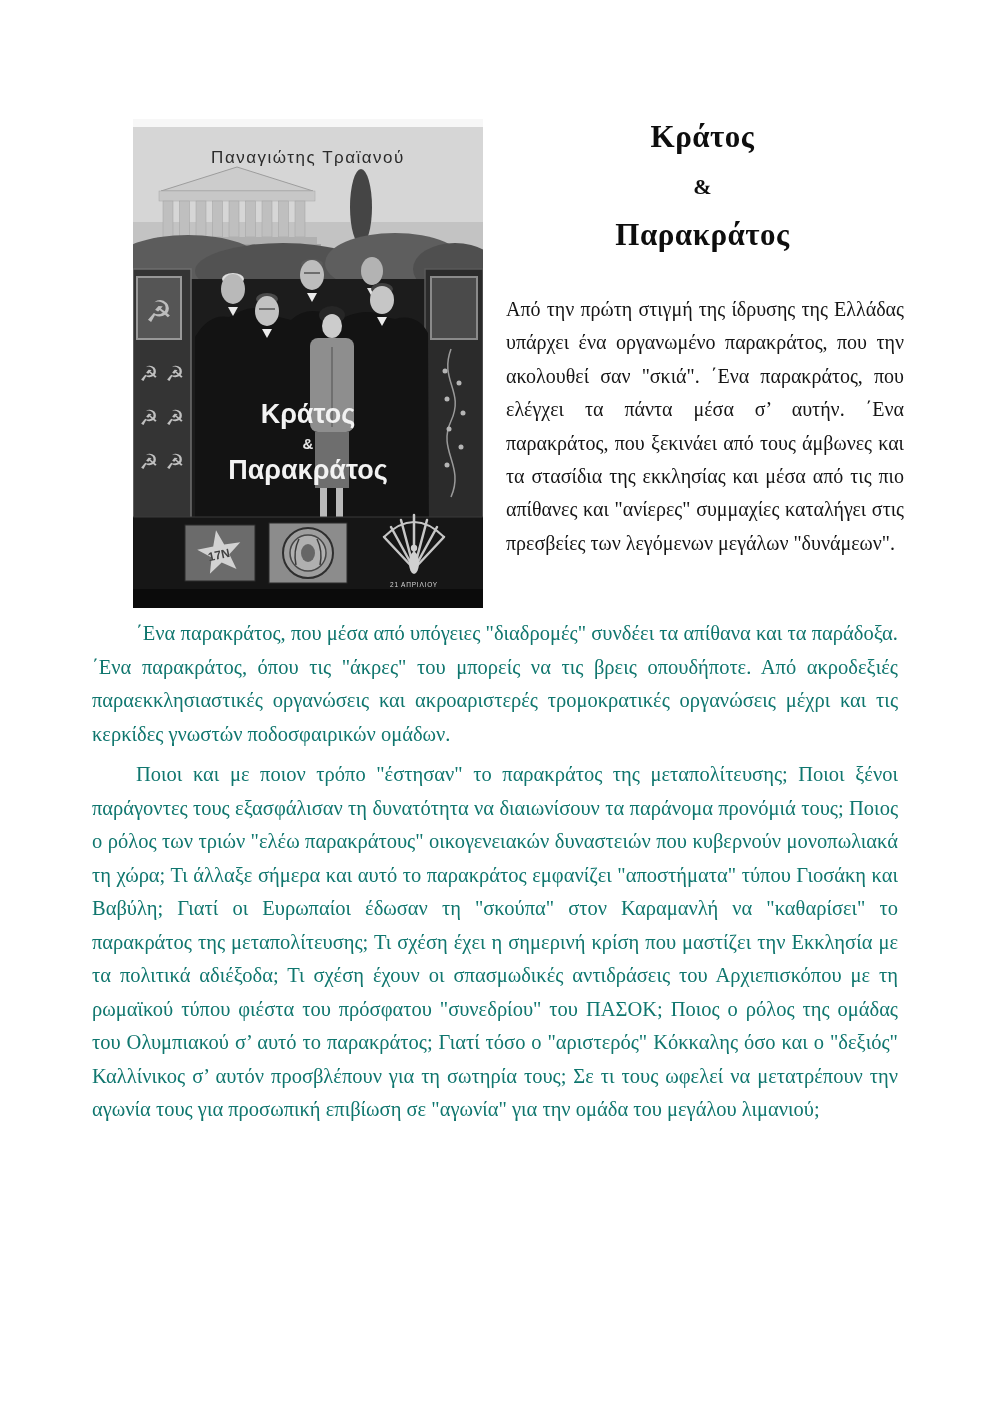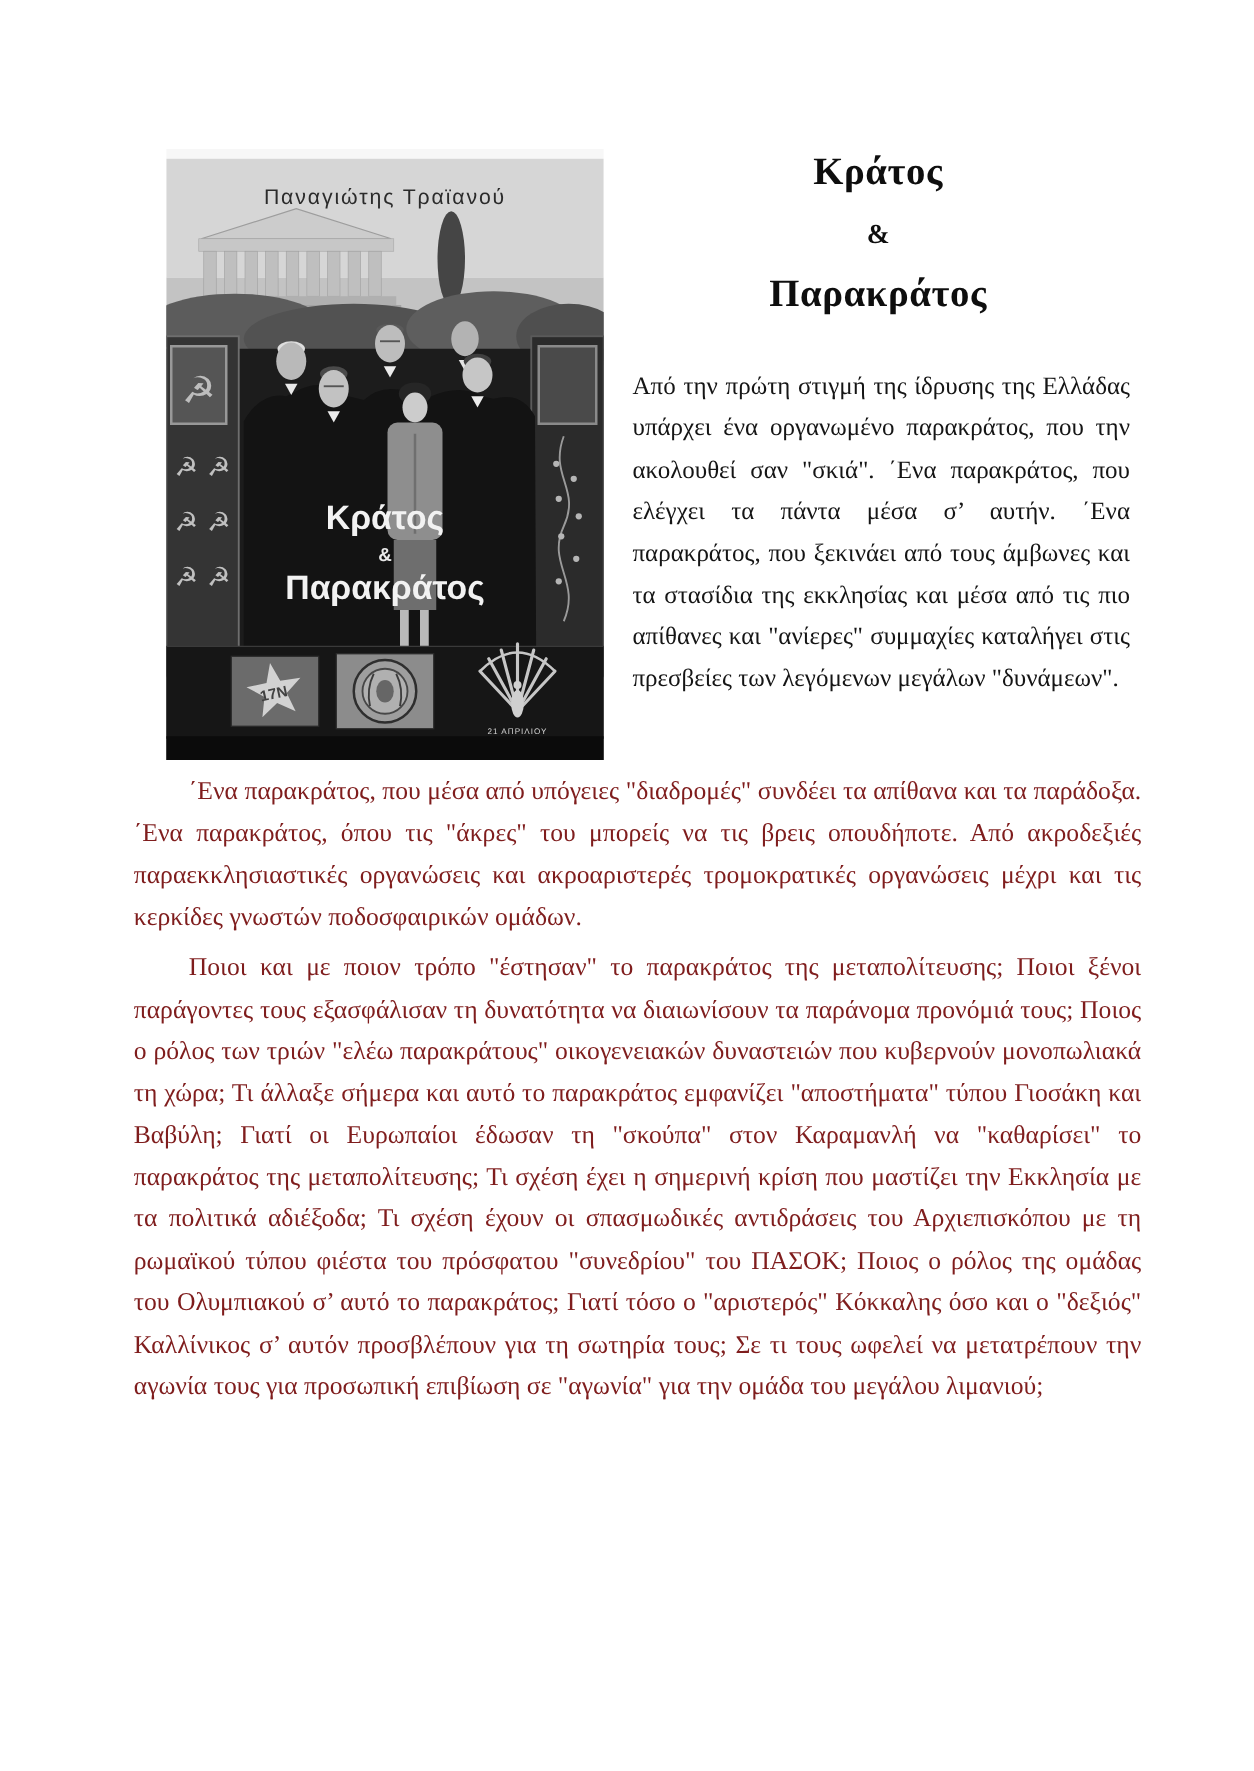--- a/index.html
+++ b/index.html
@@ -27,22 +27,22 @@
 
   
   .intro{
     position:absolute;left:506px;top:293px;width:398px;
     font-size:20px;line-height:33.4px;text-align:justify;
     color:#151515;
   }
 
   
   .bodytext{
-    position:absolute;left:107px;top:617px;width:806px;
-    font-size:20.5px;line-height:33.5px;text-align:justify;color:#7f1d1d;
+    position:absolute;left:92px;top:617px;width:806px;
+    font-size:20.5px;line-height:33.5px;text-align:justify;color:#0f766e;
   }
   .bodytext p{margin:0 0 7px;text-indent:44px;}
 </style>
 </head>
 <body>
 
 <div class="page">
 
   <div class="cover">
     <svg width="350" height="489" viewBox="0 0 350 489">

